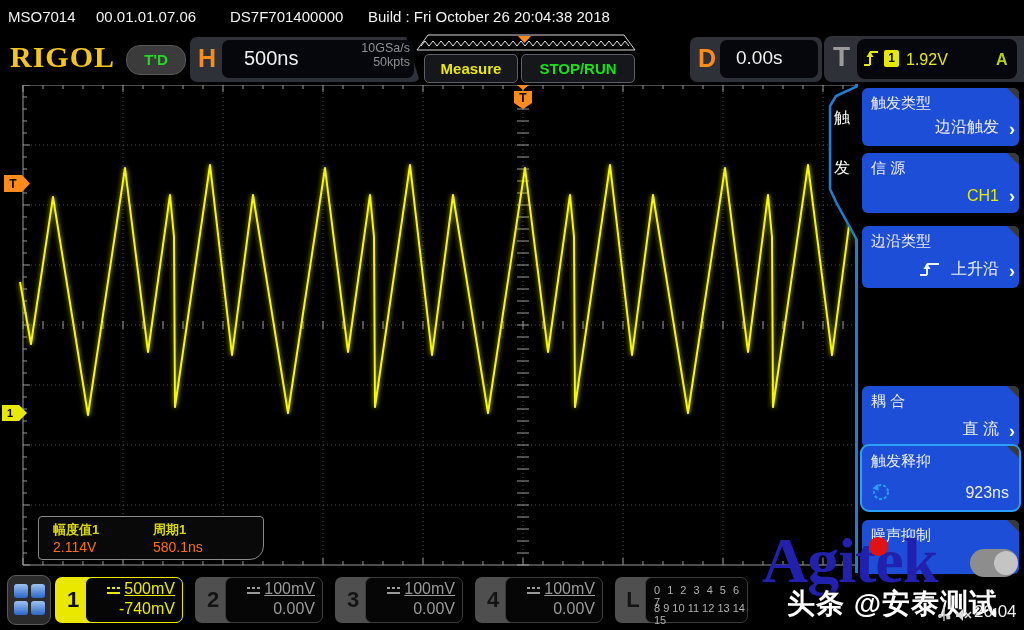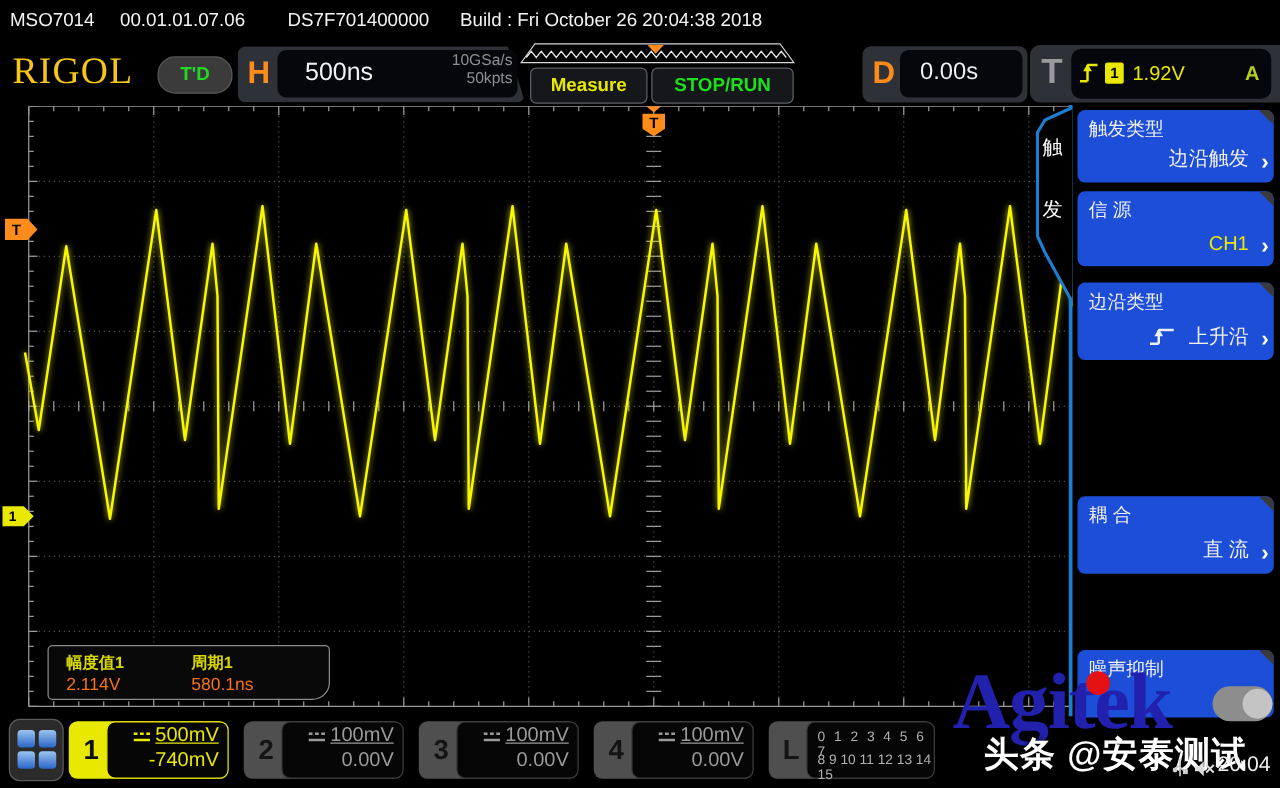--- a/index.html
+++ b/index.html
@@ -5,21 +5,21 @@
   html,body{margin:0;padding:0;background:#000;}
   #screen{position:relative;width:1024px;height:630px;background:#000;overflow:hidden;
           font-family:"Liberation Sans",sans-serif;-webkit-font-smoothing:antialiased;}
   .abs{position:absolute;}
 
   
   .topbar{left:0;top:0;width:1024px;height:33px;color:#f2f2f2;font-size:15px;}
   .topbar span{position:absolute;top:8px;white-space:nowrap;}
 
   
-  .logo{left:10px;top:40px;font-family:"Liberation Serif",serif;font-weight:normal;
+  .logo{left:10px;top:40px;font-family:"Liberation Serif",serif;font-weight:bold;
         font-size:30px;color:#f5c518;letter-spacing:1px;}
   .td-pill{left:126px;top:45px;width:58px;height:28px;background:#3b3b3b;border:1px solid #585858;
            border-radius:14px;color:#23d923;font-weight:bold;font-size:15px;text-align:center;line-height:28px;}
   .h-group{left:190px;top:37px;width:230px;height:45px;background:#2e3238;border-radius:7px;
            clip-path:polygon(0 0,94% 0,100% 100%,0 100%);}
   .h-letter{left:198px;top:44px;font-size:25px;font-weight:bold;color:#ff8c1a;}
   .h-inner{left:222px;top:40px;width:192px;height:38px;background:#05070d;border-radius:7px;}
   .h-time{left:244px;top:47px;font-size:20px;color:#f0f0f0;}
   .h-rate{left:318px;top:41px;width:92px;text-align:right;color:#8f8f8f;font-size:12.5px;line-height:14px;}
   .membar{left:416px;top:34px;}
@@ -427,25 +427,34 @@
   <div class="menu" style="top:226px;height:62px">
     <div class="fold"></div>
     <div class="mlabel">边沿类型</div>
     <svg class="edge-val-icon" width="22" height="18">
       <path d="M1,15 H8 M8,15 V4 M8,4 H20" stroke="#f0f0f0" stroke-width="2" fill="none"></path>
       <polygon points="4.5,9 11.5,9 8,3" fill="#f0f0f0"></polygon>
     </svg>
     <div class="mvalue">上升沿</div>
     <div class="chev">›</div>
   </div>
-  <div class="menu" style="top:397px;height:62px">
+  <div class="menu" style="top:386px;height:62px">
     <div class="fold"></div>
     <div class="mlabel">耦 合</div>
     <div class="mvalue">直 流</div>
     <div class="chev">›</div>
+  </div>
+  <div class="menu sel" style="top:446px;height:64px">
+    <div class="fold"></div>
+    <div class="mlabel">触发释抑</div>
+    <svg class="micon" width="20" height="20">
+      <circle cx="10" cy="10" r="7" fill="none" stroke="#2b9fff" stroke-width="2" stroke-dasharray="3,2"></circle>
+      <polygon points="2,4 9,4 5.5,10" fill="#2b9fff" transform="rotate(-40 5 6)"></polygon>
+    </svg>
+    <div class="mvalue" style="right:10px">923ns</div>
   </div>
   <div class="menu" style="top:520px;height:54px">
     <div class="fold"></div>
     <div class="mlabel">噪声抑制</div>
   </div>
 
   <div class="abs navbtn">
     <div class="sq" style="left:6px;top:8px"></div>
     <div class="sq" style="left:23px;top:8px"></div>
     <div class="sq" style="left:6px;top:25px"></div>

